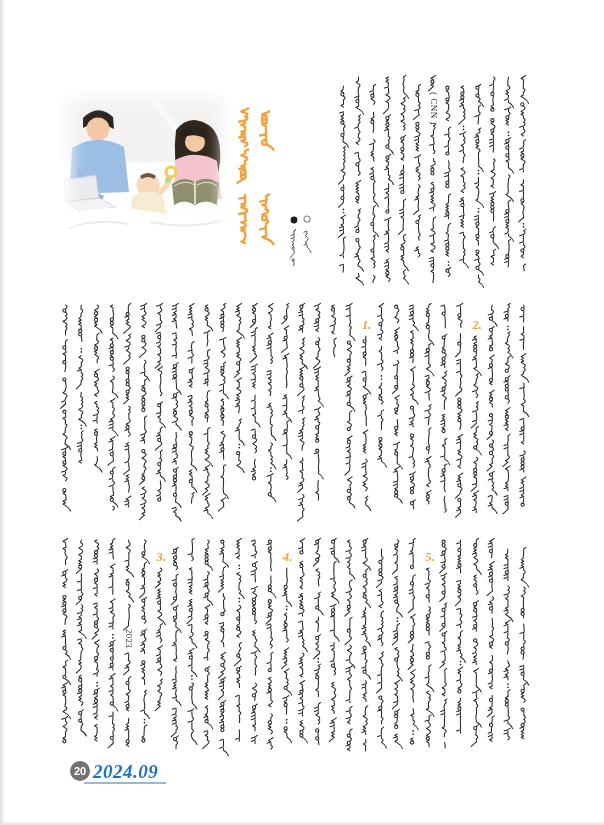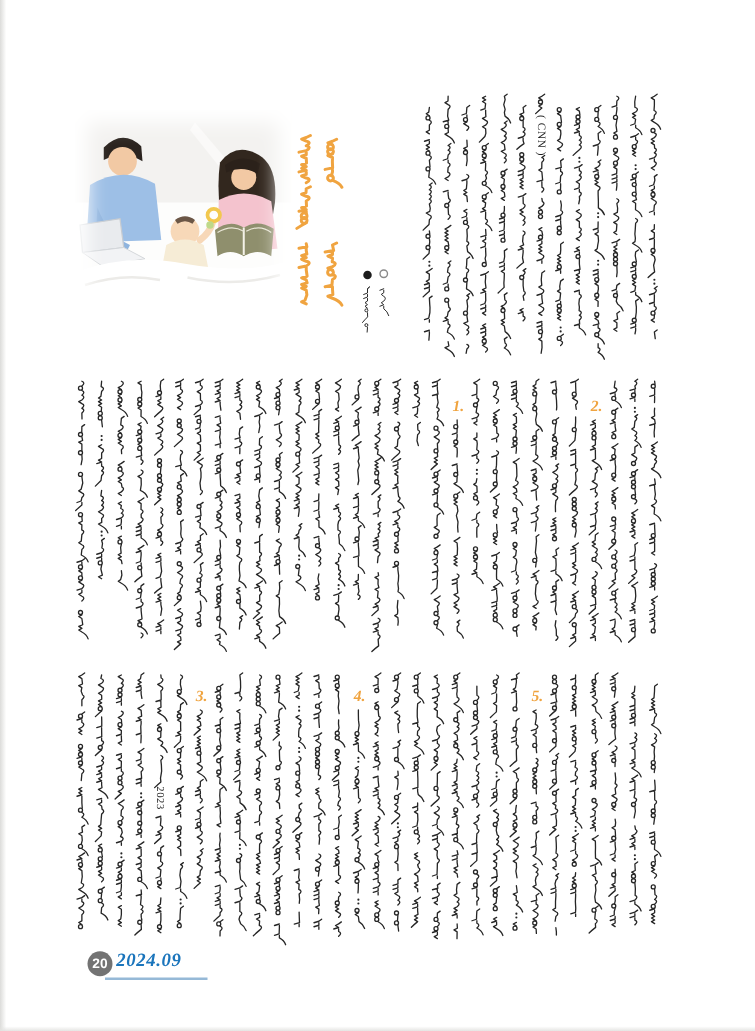--- a/index.html
+++ b/index.html
@@ -17,21 +17,21 @@
   .photo-fade{position:absolute;inset:0;box-shadow:inset 0 0 16px 10px #ffffff;}
   .art{position:absolute;left:0;top:0;}
   .footer-badge{
     position:absolute;left:70px;top:761px;width:20px;height:20px;border-radius:50%;
     color:#fff;font-weight:bold;font-size:11px;line-height:20px;text-align:center;
     font-family:"Liberation Sans",sans-serif;
   }
   .footer-issue{
     position:absolute;left:93px;top:761px;
     font-family:"Liberation Serif",serif;font-style:italic;font-weight:bold;
-    font-size:15px;letter-spacing:.5px;
+    font-size:19px;letter-spacing:.5px;
   }
   .footer-rule{position:absolute;left:84px;top:782px;width:82px;height:2px;}
 </style>
 </head>
 <body>
 
 <div class="page">
   <div class="page-edge-left"></div>
   <div class="page-edge-bottom"></div>
 

